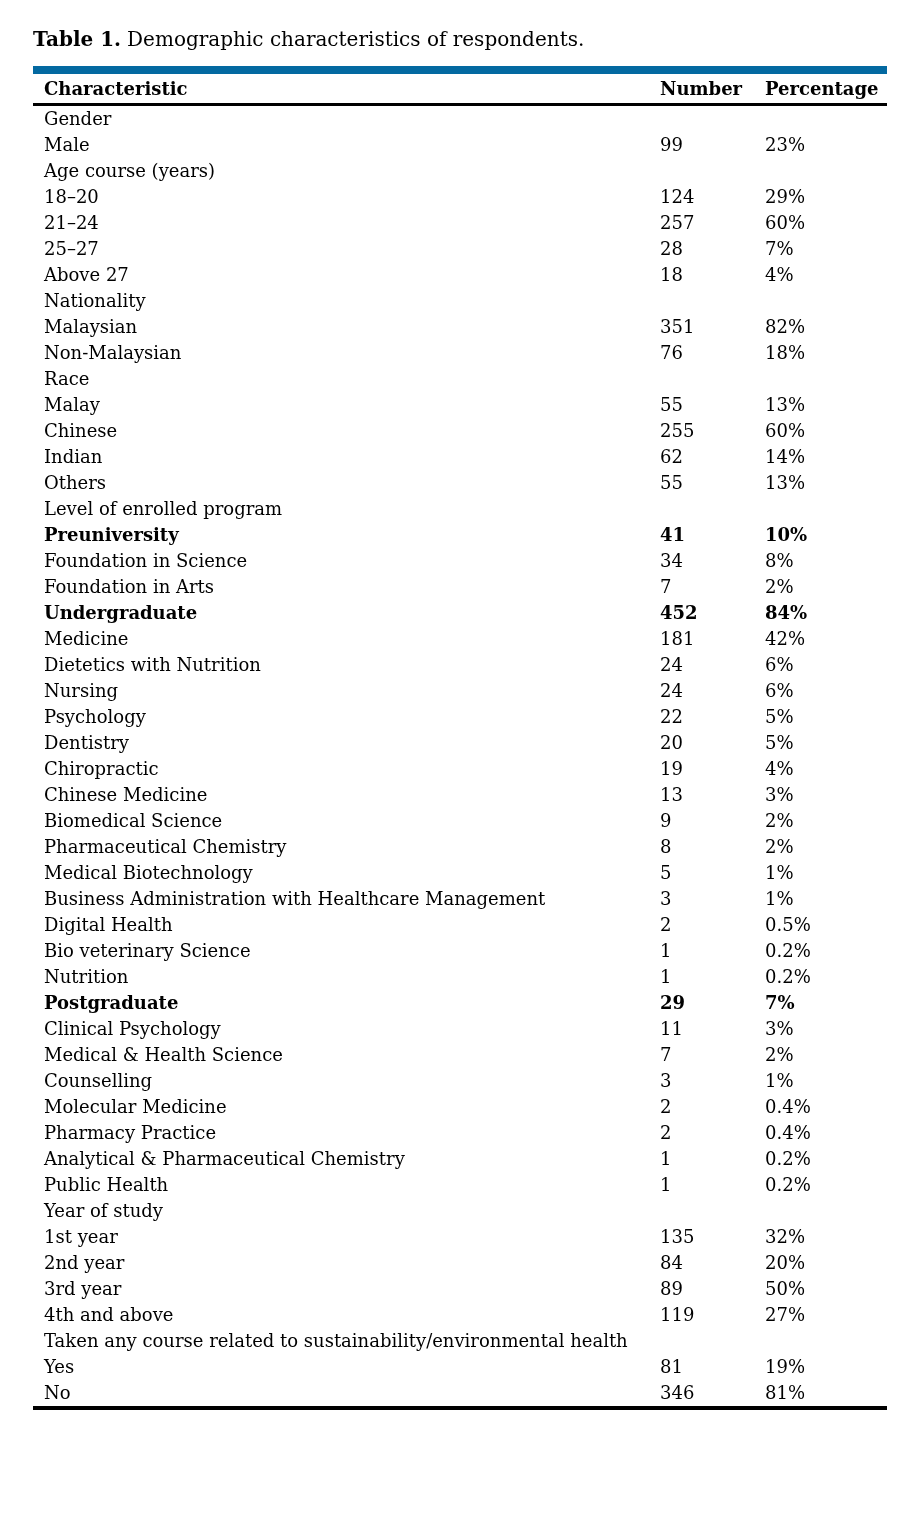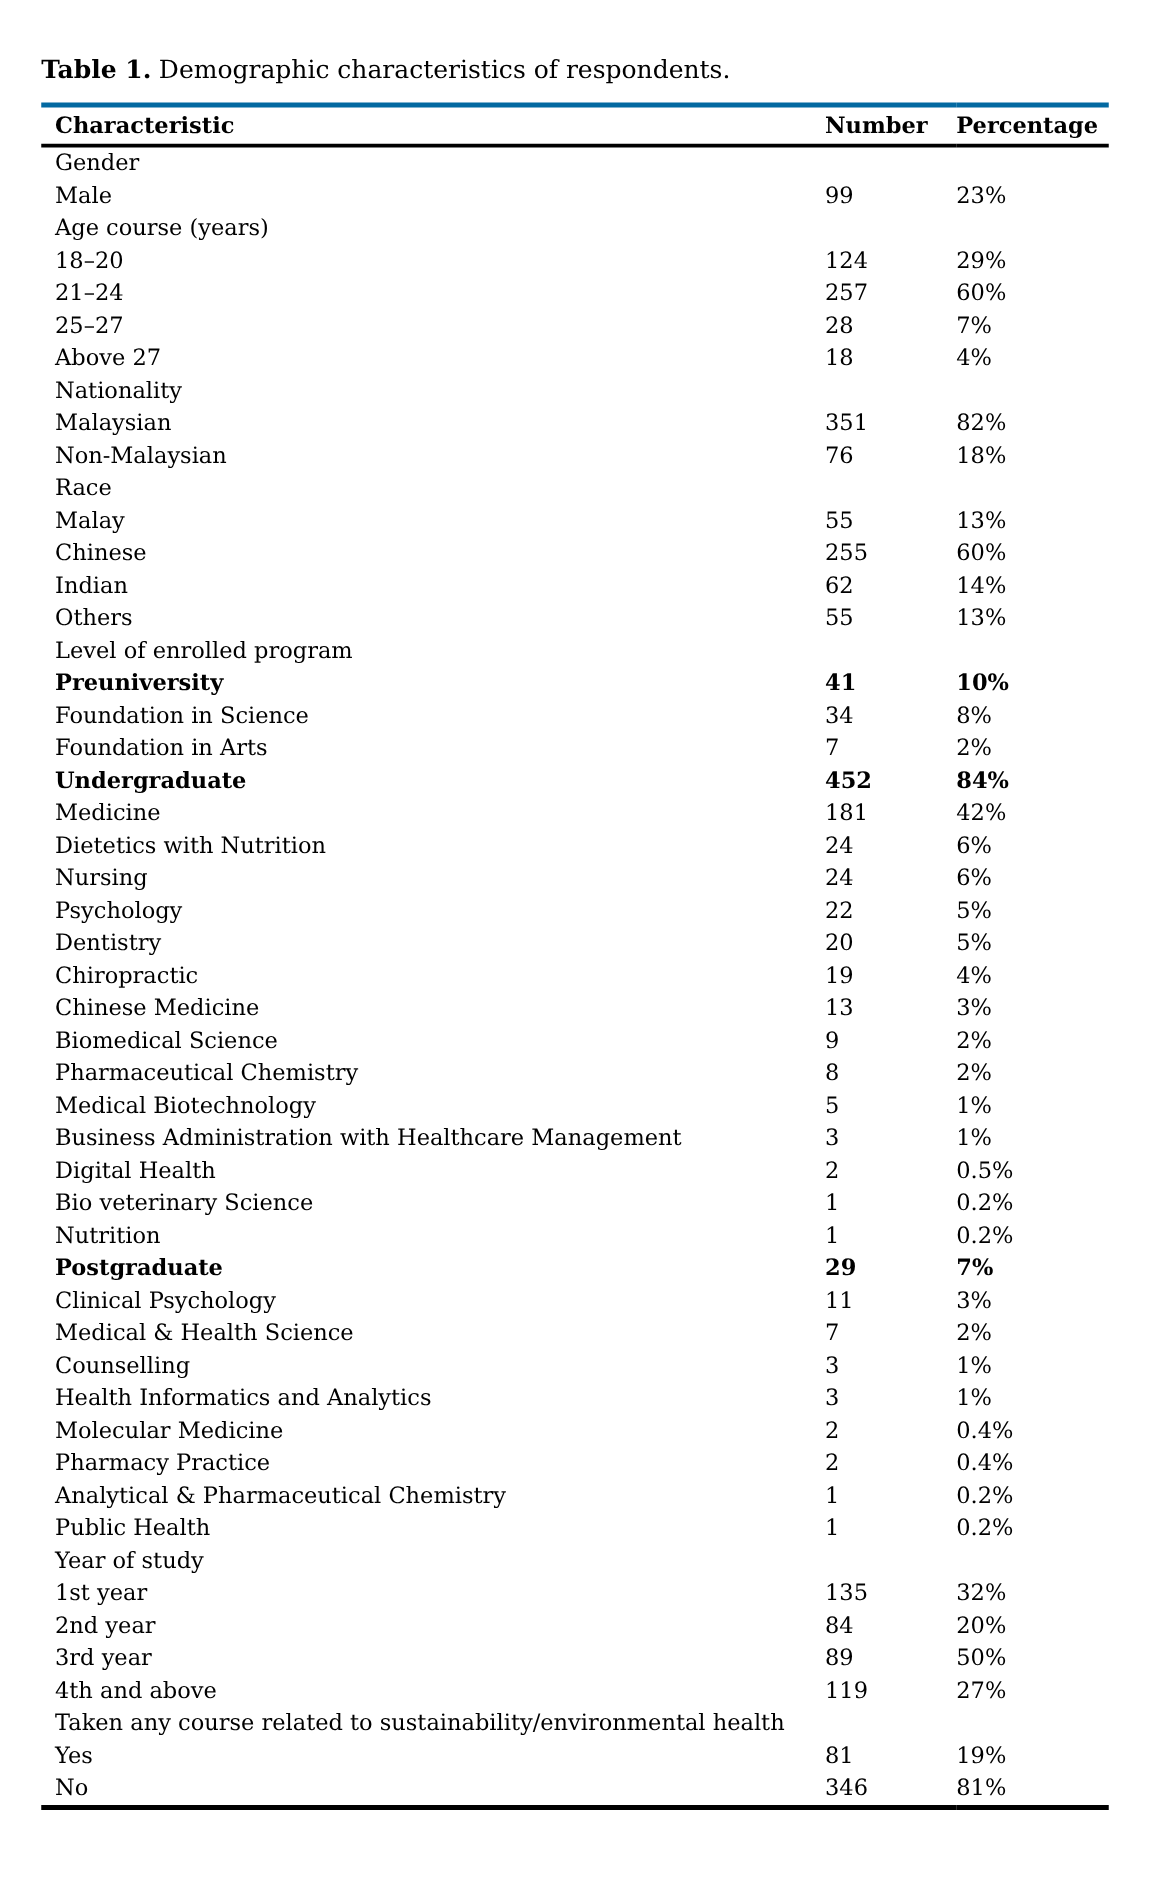--- a/index.html
+++ b/index.html
@@ -10,36 +10,36 @@
     font-family: "DejaVu Serif", serif;
   }
   .page {
     width: 922px;
     height: 1520px;
     box-sizing: border-box;
     padding: 25px 35px 0 33px;
     background: #ffffff;
   }
   .caption {
-    margin: 16px 0 13px 0;
+    margin: 0 0 13px 0;
     font-size: 20px;
     line-height: 28px;
     white-space: nowrap;
   }
   .caption .caption-label {
     font-weight: bold;
   }
   .caption .caption-text {
     margin-left: 6px;
   }
   table.demographics {
     border-collapse: collapse;
     table-layout: fixed;
     width: 854px;
-    border-top: 4px solid #0369a1;
+    border-top: 8px solid #0369a1;
     border-bottom: 4px solid #000;
   }
   col.col-characteristic { width: 627px; }
   col.col-number        { width: 105px; }
   col.col-percentage    { width: 122px; }
 
   thead tr {
     border-bottom: 3px solid #000;
   }
   th {
@@ -273,25 +273,20 @@
           <td>Medical &amp; Health Science</td>
           <td>7</td>
           <td>2%</td>
         </tr>
         <tr>
           <td>Counselling</td>
           <td>3</td>
           <td>1%</td>
         </tr>
         <tr>
-          <td>Health Informatics and Analytics</td>
-          <td>3</td>
-          <td>1%</td>
-        </tr>
-        <tr>
           <td>Molecular Medicine</td>
           <td>2</td>
           <td>0.4%</td>
         </tr>
         <tr>
           <td>Pharmacy Practice</td>
           <td>2</td>
           <td>0.4%</td>
         </tr>
         <tr>

